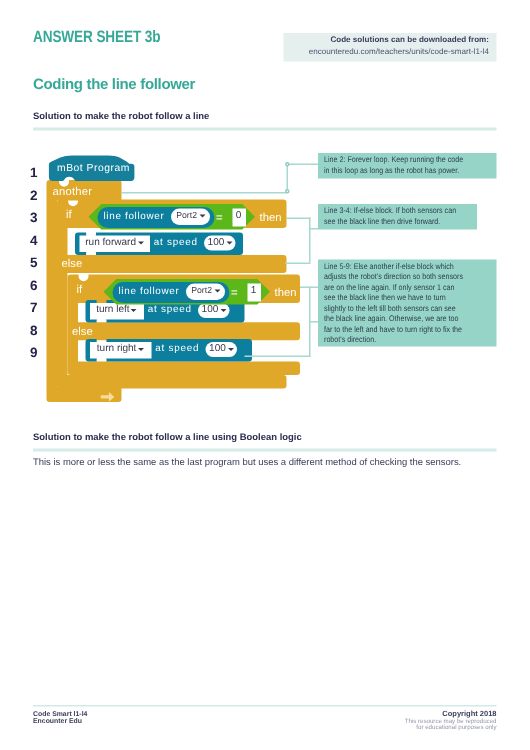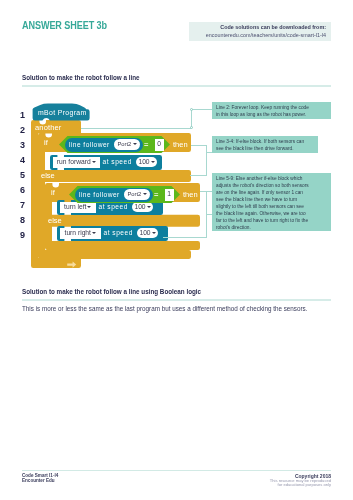--- a/index.html
+++ b/index.html
@@ -67,20 +67,21 @@
 
 <div class="page">
 
   <div id="doc-title">ANSWER SHEET 3b</div>
 
   <div id="dl-callout">
     <div class="l1">Code solutions can be downloaded from:</div>
     <div class="l2">encounteredu.com/teachers/units/code-smart-l1-l4</div>
   </div>
 
+  <div id="sec-title">Coding the line follower</div>
 
   <div class="sub-head" style="top:73.5px">Solution to make the robot follow a line</div>
   <div class="rule" style="top:85px"></div>
 
   <div class="sub-head" style="top:287.5px">Solution to make the robot follow a line using Boolean logic</div>
   <div class="rule" style="top:299px"></div>
   <div class="body-text" style="top:305px;width:292px">This is more or less the same as the last program but uses a different method of checking the sensors.</div>
 
   <div id="program1">
 

